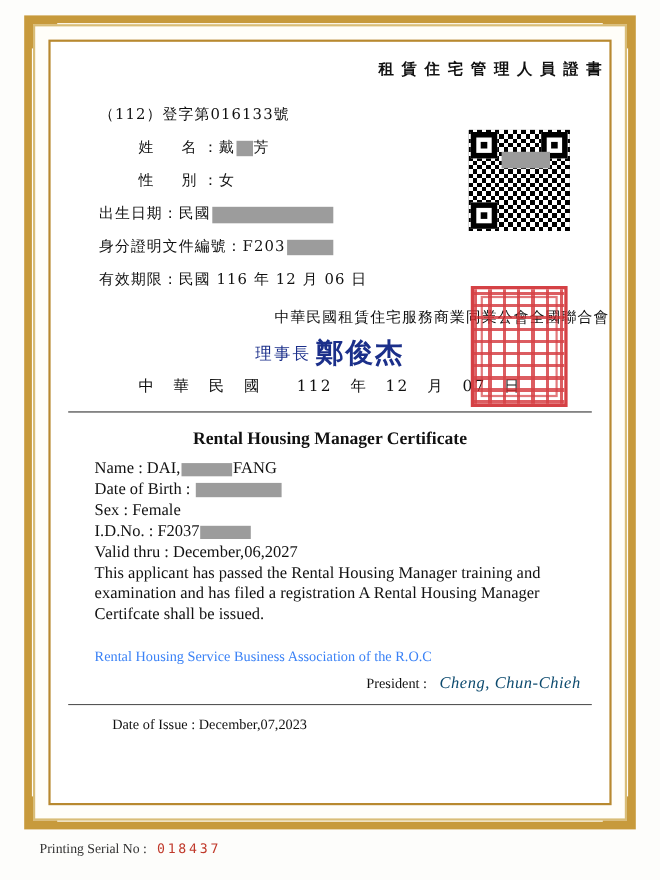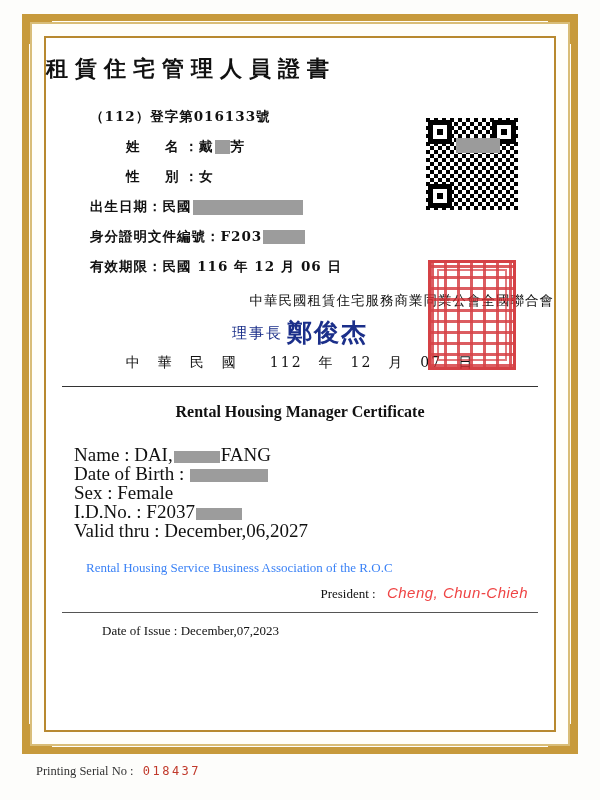--- a/index.html
+++ b/index.html
@@ -51,36 +51,35 @@
   
   .content {
     position: absolute;
     left: 46px; top: 38px;
     width: 508px; height: 692px;
     padding: 0;
   }
 
   
   .zh-title {
-    text-align: left;
+    text-align: right;
     margin-top: 16px;
-    font-size: 22px;
+    font-size: 14px;
     letter-spacing: 7px;
     font-weight: bold;
     color: #111;
     font-family: "DejaVu Serif", serif;
   }
   .zh-body {
     margin-top: 18px;
     padding-left: 44px;
     font-size: 13.5px;
     color: #111;
     font-family: "DejaVu Serif", serif;
     line-height: 1;
-    font-weight: bold;
   }
   .zh-row {
     display: flex;
     align-items: center;
     height: 30px;
     letter-spacing: 1px;
     white-space: nowrap;
   }
   .zh-label-spread {
     letter-spacing: 6px;
@@ -194,23 +193,23 @@
   
   .en-title {
     text-align: center;
     margin-top: 16px;
     font-size: 16px;
     font-weight: bold;
     color: #111;
     font-family: "Liberation Serif", serif;
   }
   .en-body {
-    margin-top: 24px;
-    padding: 0 24px 0 28px;
-    font-size: 19px;
+    margin-top: 8px;
+    padding: 0 24px 0 40px;
+    font-size: 15px;
     color: #111;
     line-height: 19px;
     font-family: "Liberation Serif", serif;
   }
   .en-body .line { white-space: nowrap; }
   .en-para { white-space: normal; }
 
   .en-assoc {
     margin-top: 20px;
     padding-left: 40px;
@@ -220,26 +219,26 @@
   }
   .en-pres {
     margin-top: 8px;
     padding-right: 26px;
     text-align: right;
     font-size: 13px;
     color: #111;
     font-family: "Liberation Serif", serif;
   }
   .pres-sign {
-    color: #ef4444;
+    color: #0c4a6e;
     font-style: italic;
     font-size: 15px;
     letter-spacing: .5px;
     margin-left: 8px;
-    font-family: Liberation Sans, sans-serif;
+    font-family: Liberation Serif, serif;
   }
   .rule-bottom {
     margin: 10px 16px 0 16px;
     border-top: 1px solid #555;
   }
   .en-issue {
     margin-top: 10px;
     padding-left: 56px;
     font-size: 13px;
     color: #111;
@@ -357,20 +356,21 @@
       </div>
       <div class="line">
         <span>Sex</span><span> : </span><span>Female</span>
       </div>
       <div class="line">
         <span>I.D.No.</span><span> : </span><span>F2037</span><span class="redact r-id2"></span>
       </div>
       <div class="line">
         <span>Valid thru</span><span> : </span><span>December,06,2027</span>
       </div>
+      <div class="en-para">This applicant has passed the Rental Housing Manager training and examination and has filed a registration A Rental Housing Manager Certifcate shall be issued.</div>
     </div>
 
     <div class="en-assoc">Rental Housing Service Business Association of the R.O.C</div>
 
     <div class="en-pres">
       <span>President :</span>
       <span class="pres-sign">Cheng, Chun-Chieh</span>
     </div>
 
     <div class="rule-bottom"></div>

